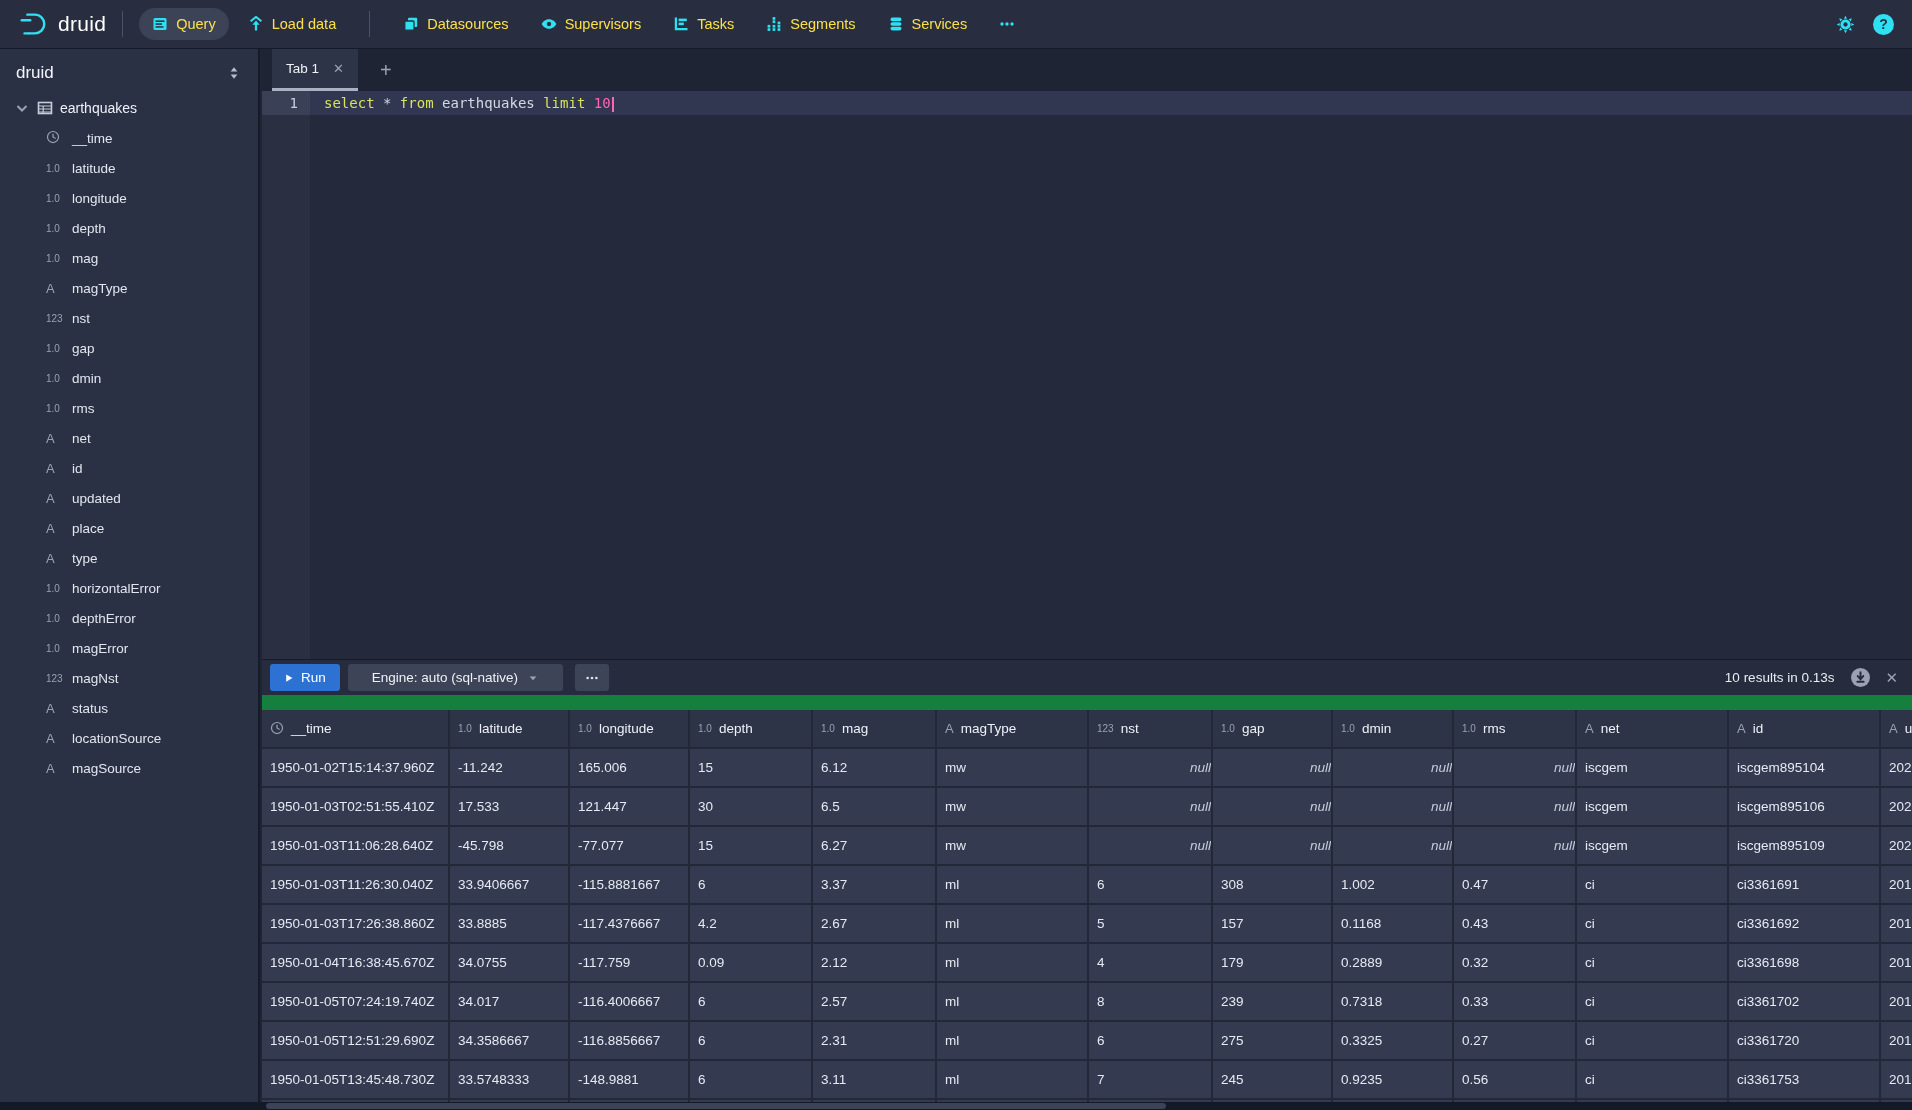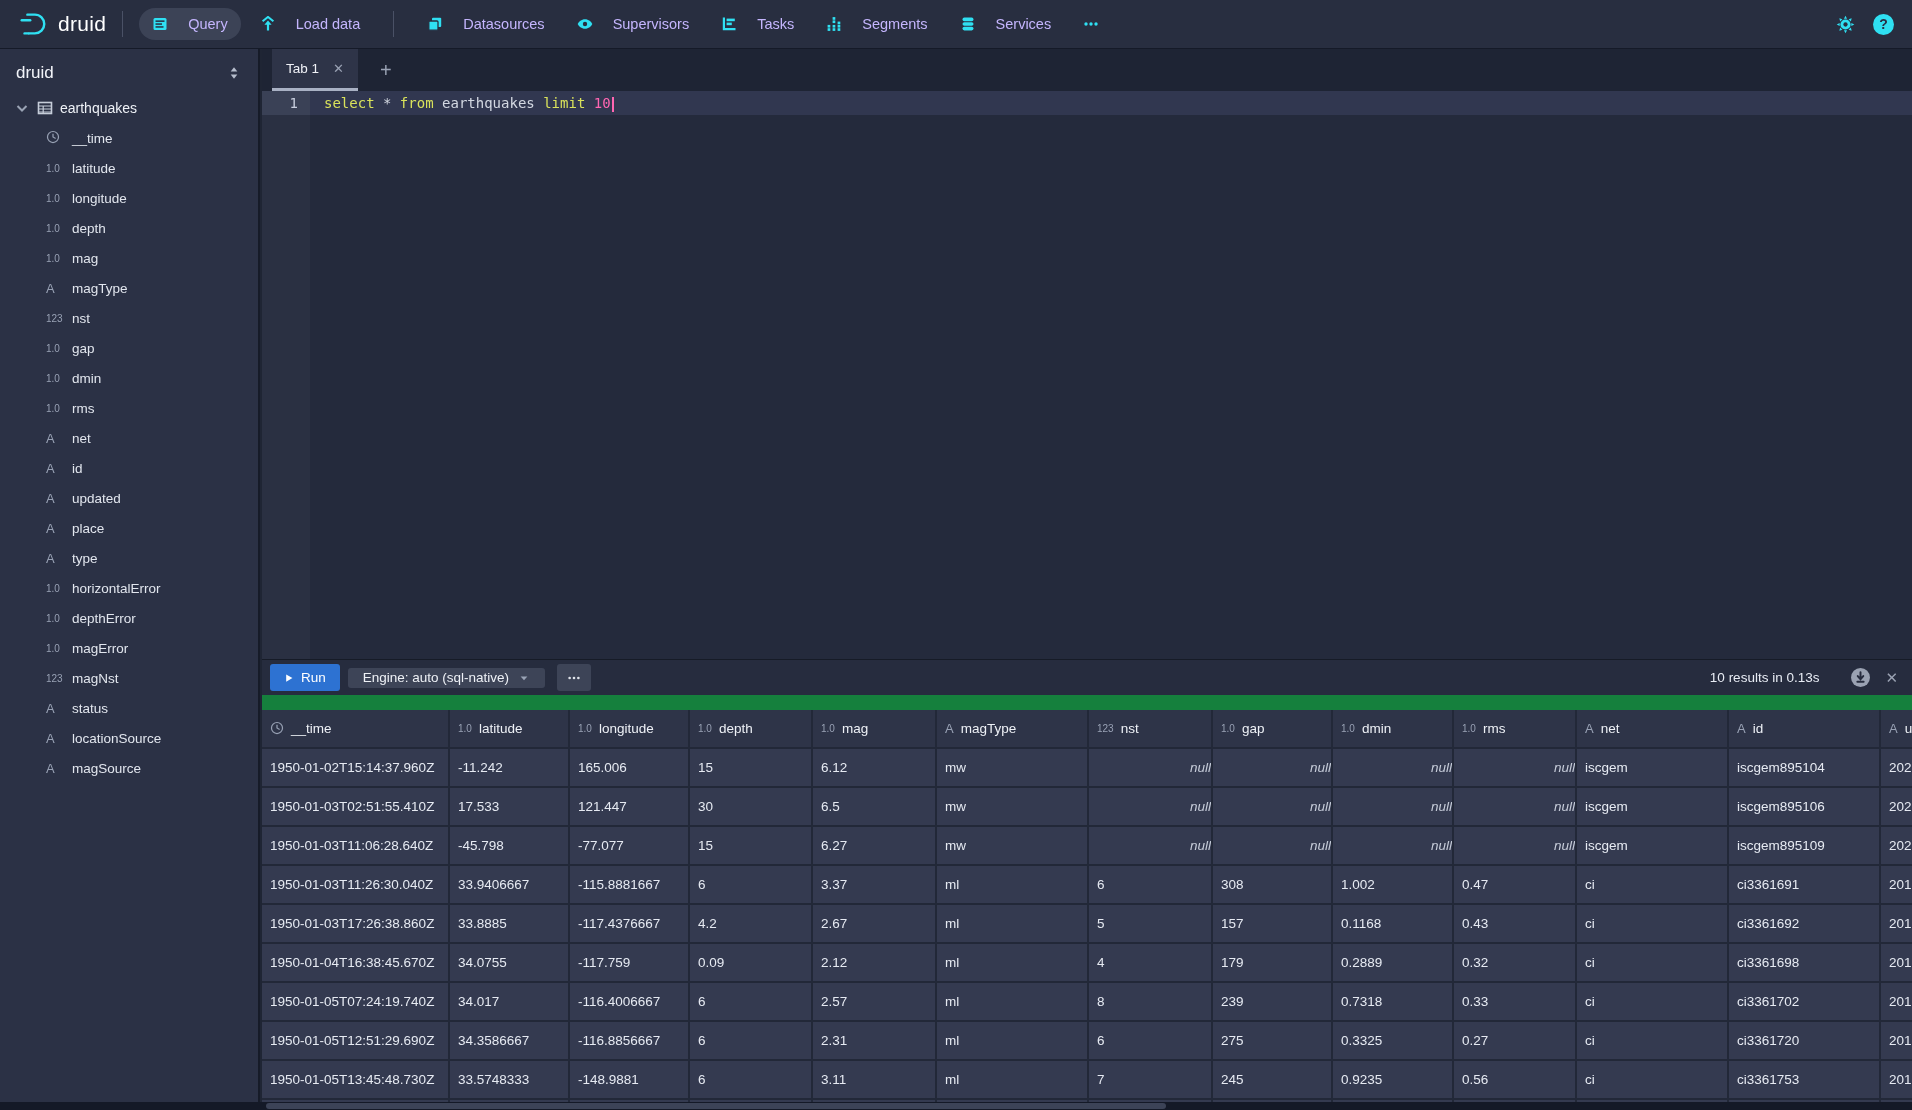--- a/index.html
+++ b/index.html
@@ -7,22 +7,22 @@
     font-family:"Liberation Sans", sans-serif; color:#e8ebf2; }
 
   
   .navbar { position:absolute; top:0; left:0; width:1912px; height:49px;
     background:#282e40; display:flex; align-items:center; padding:0 18px;
     border-bottom:1px solid #151a28; z-index:10; }
   .brand { display:flex; align-items:center; gap:10px; }
   .brand-text { font-size:21px; color:#ffffff; letter-spacing:.3px; }
   .nav-divider { width:1px; height:26px; background:#4a5166; margin:0 16px; }
   .nav-group { display:flex; align-items:center; gap:6px; }
-  .nav-btn { display:flex; align-items:center; gap:20px; height:32px; padding:0 13px;
-    border-radius:16px; font-size:14.5px; color:#c4b5fd; cursor:pointer; background:transparent; }
+  .nav-btn { display:flex; align-items:center; gap:8px; height:32px; padding:0 13px;
+    border-radius:16px; font-size:14.5px; color:#fde047; cursor:pointer; background:transparent; }
   .nav-btn.active { background:#3c4356; }
   .nav-btn .icn { color:#2fe0f2; }
   .icn { display:inline-flex; align-items:center; justify-content:center; }
   .icn svg { width:16px; height:16px; display:block; }
   .nav-right { margin-left:auto; display:flex; align-items:center; gap:18px; }
   .gear-btn { color:#2fe0f2; cursor:pointer; }
   .gear-btn svg { width:19px; height:19px; }
   .help-btn { width:21px; height:21px; border-radius:50%; background:#2fe0f2; color:#283046;
     font-size:14px; font-weight:bold; display:flex; align-items:center; justify-content:center; cursor:pointer; }
 
@@ -66,28 +66,28 @@
   .tok-number { color:#ff66b2; }
   .caret-bar { display:inline-block; width:2px; height:15px; background:#ff66b2;
     vertical-align:middle; margin-left:1px; }
 
   
   .run-bar { position:absolute; top:610px; left:0; right:0; height:36px; background:#262c3e;
     display:flex; align-items:center; gap:8px; padding:0 14px 0 8px; border-top:1px solid #161b27; }
   .run-btn { height:27px; display:flex; align-items:center; gap:7px; padding:0 14px;
     background:#2d72d2; border-radius:3px; color:#ffffff; font-size:13.5px; cursor:pointer; }
   .run-btn .icn { color:#ffffff; } .run-btn .icn svg { width:10px; height:10px; }
-  .engine-btn { height:20px; display:flex; align-items:center; gap:9px; padding:0 15px;
+  .engine-btn { height:27px; display:flex; align-items:center; gap:9px; padding:0 24px;
     background:#3d4457; border-radius:3px; color:#eef1f6; font-size:13.5px; cursor:pointer; }
   .engine-btn .icn { color:#9aa3b5; } .engine-btn .icn svg { width:12px; height:12px; }
   .more-btn { height:27px; width:34px; display:flex; align-items:center; justify-content:center;
     background:#3d4457; border-radius:3px; color:#dfe3ea; cursor:pointer; margin-left:4px; }
   .more-btn svg { width:14px; height:14px; }
   .run-spacer { flex:1; }
-  .results-info { font-size:13.5px; color:#e8ecf4; margin-right:23px; }
+  .results-info { font-size:13.5px; color:#e8ecf4; margin-right:8px; }
   .dl-btn { color:#9aa2b2; cursor:pointer; } .dl-btn svg { width:21px; height:21px; }
   .close-results { color:#9aa2b2; font-size:15px; cursor:pointer; margin-left:6px; }
 
   
   .results-wrap { position:absolute; top:661px; left:0; width:1650px; height:392px;
     overflow:hidden; background:#222838; }
   .results-grid { display:grid; gap:2px; background:#222838; }
   .hcell { background:#2e3448; height:37px; display:flex; align-items:center; gap:7px;
     padding-left:8px; font-size:13.5px; color:#eef1f6; white-space:nowrap; overflow:hidden; cursor:pointer; }
   .hcell .type-badge { width:auto; margin-right:0; }

